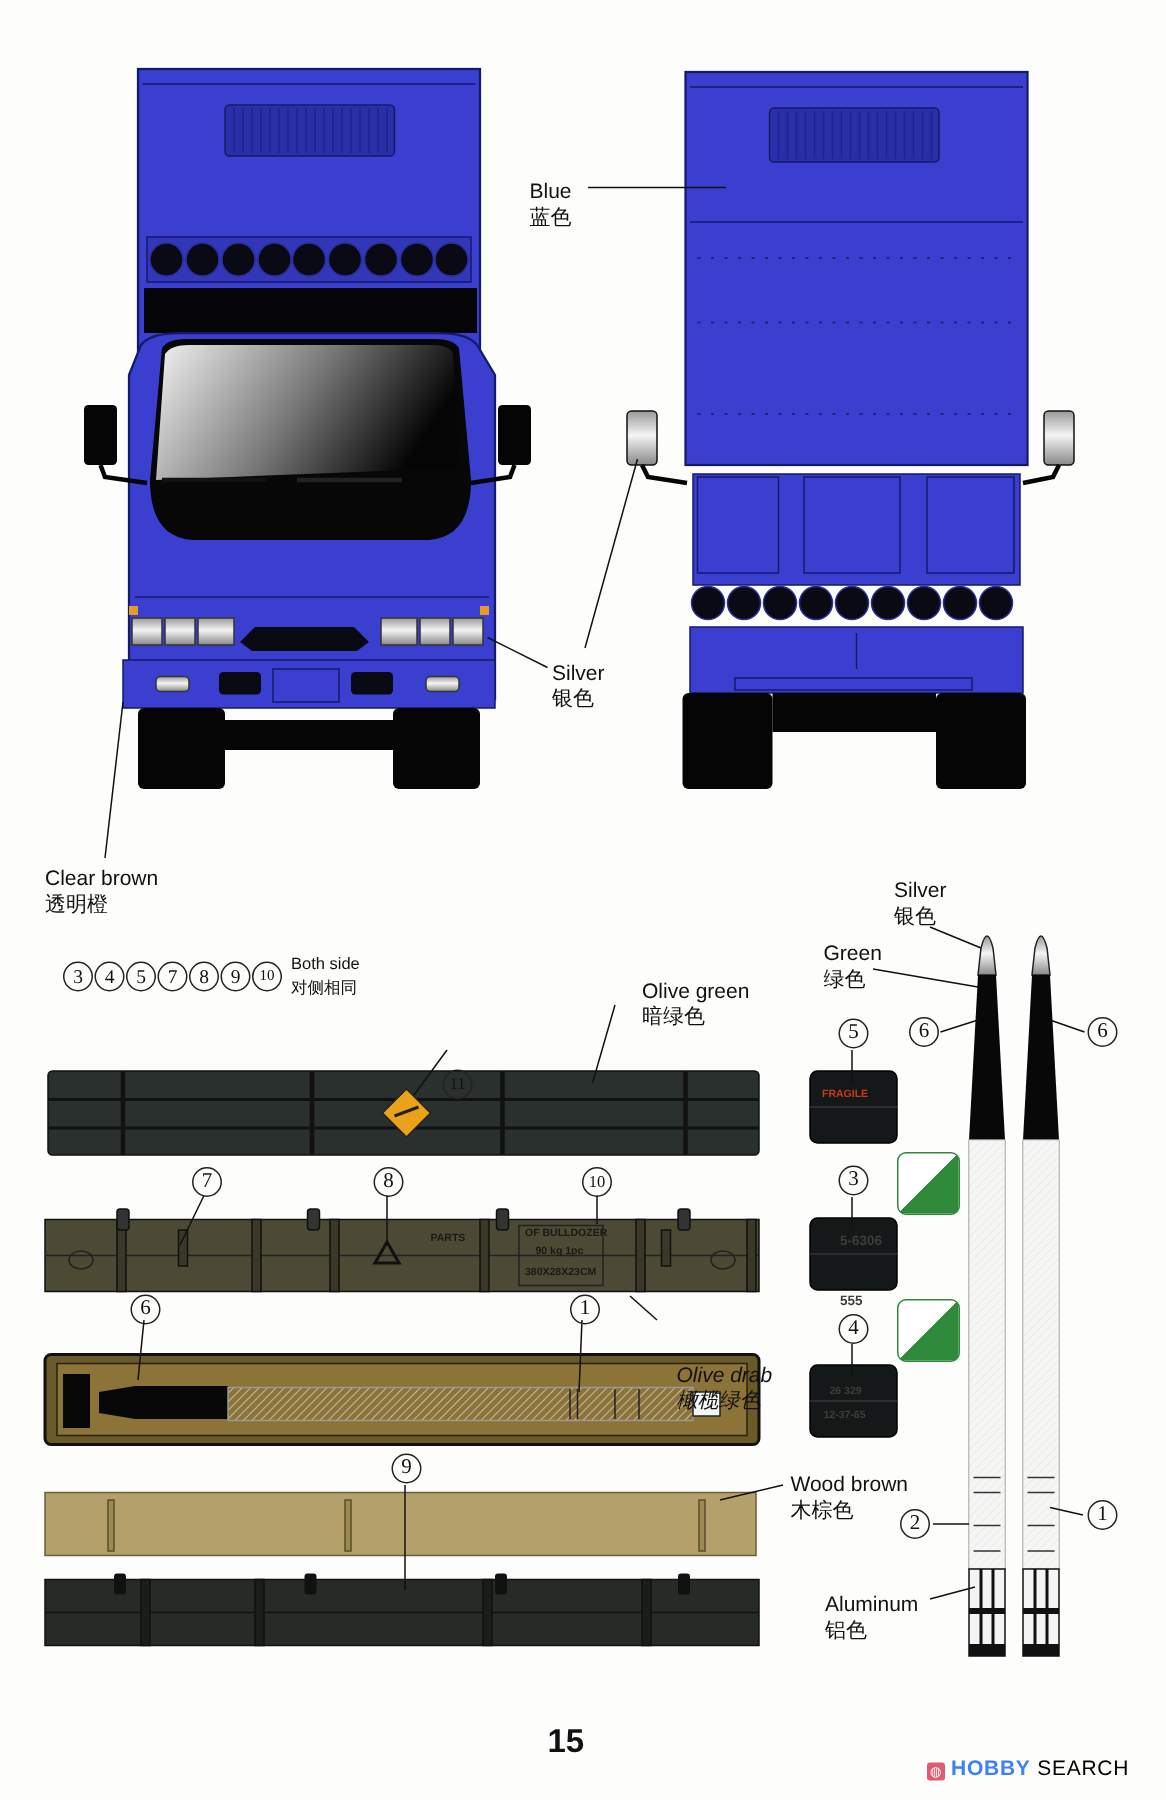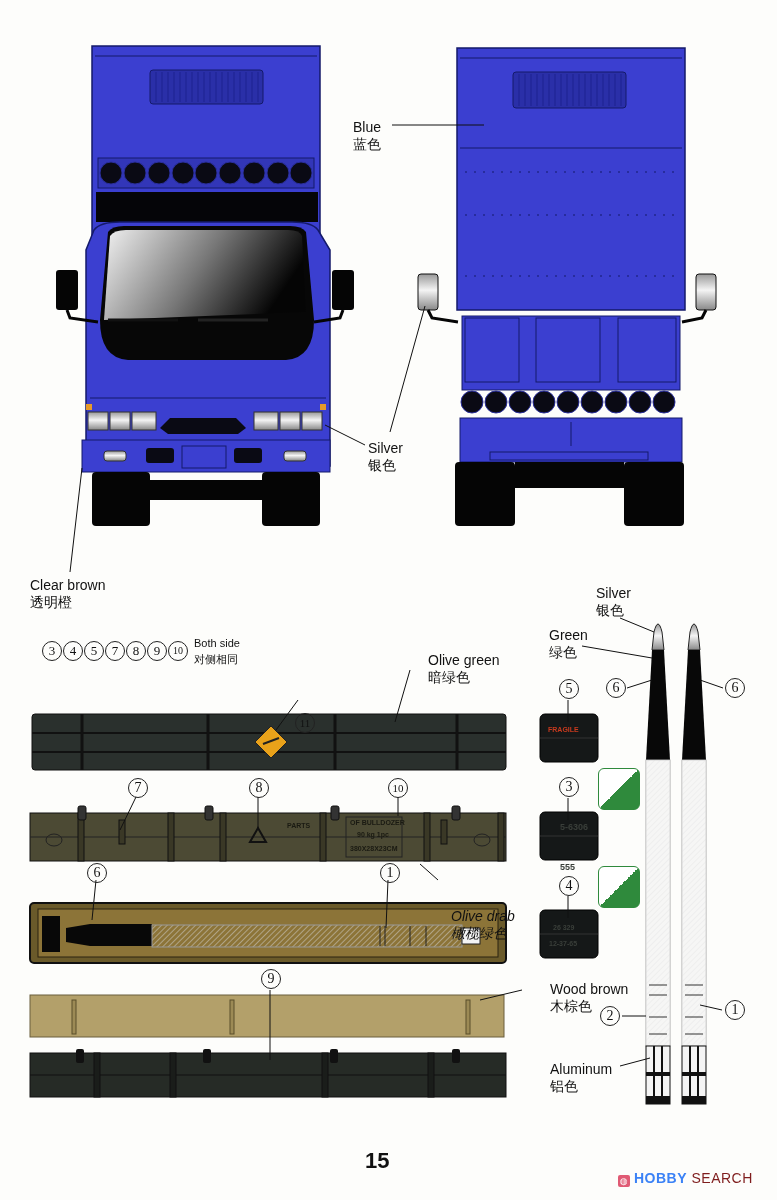--- a/index.html
+++ b/index.html
@@ -14,21 +14,21 @@
   .num {
     position: absolute; width: 18px; height: 18px; border: 1px solid #222; border-radius: 50%;
     font-family: "Liberation Serif", serif; font-size: 14px; line-height: 18px; text-align: center;
     background: transparent;
   }
   .num.small { font-size: 11px; }
   svg { position: absolute; left: 0; top: 0; }
   .page-number { position: absolute; left: 365px; top: 1137px; font-size: 22px; font-weight: bold; margin-top: 11px; }
   .watermark { position: absolute; left: 618px; top: 1170px; font-size: 14px; letter-spacing: 0.5px; }
   .watermark .brand { color: #3b82f6; font-weight: bold; }
-  .watermark .rest { color: #7f1d1d; }
+  .watermark .rest { color: #000000; }
   .wm-icon { display: inline-block; width: 12px; height: 12px; background: #e05a74; border-radius: 2px; vertical-align: -1px; margin-right: 4px; color:#fff; font-size: 9px; line-height: 12px; text-align:center; }
   .both-side { position: absolute; left: 42px; top: 635px; display: flex; align-items: center; }
   .both-side .nums { display: flex; gap: 1px; }
   .both-side .nums span {
     display: inline-block; width: 18px; height: 18px; border: 1px solid #222; border-radius: 50%;
     font-family: "Liberation Serif", serif; font-size: 13px; line-height: 18px; text-align: center;
   }
   .both-side .txt { margin-left: 6px; font-size: 11px; line-height: 16px; }
   .crate-text { position:absolute; font-size: 7px; font-weight: bold; color: #1a1a12; font-family: "Liberation Sans", sans-serif; }
   .arrow-badge {
@@ -375,21 +375,21 @@
 </div>
 
 <div class="label" style="left:428px; top:652px;">
   <span>Olive green</span>
   <span class="zh">暗绿色</span>
 </div>
 <div class="label" style="left:451px; top:908px;font-style:italic;">
   <span>Olive drab</span>
   <span class="zh">橄榄绿色</span>
 </div>
-<div class="label" style="left:550px; top:981px;">
+<div class="label" style="left:527px; top:981px;">
   <span>Wood brown</span>
   <span class="zh">木棕色</span>
 </div>
 
 <div class="num small" style="left:295px; top:713px;">11</div>
 <div class="num" style="left:128px; top:778px;">7</div>
 <div class="num" style="left:249px; top:778px;">8</div>
 <div class="num small" style="left:388px; top:778px;">10</div>
 <div class="num" style="left:87px; top:863px;">6</div>
 <div class="num" style="left:380px; top:863px;">1</div>

